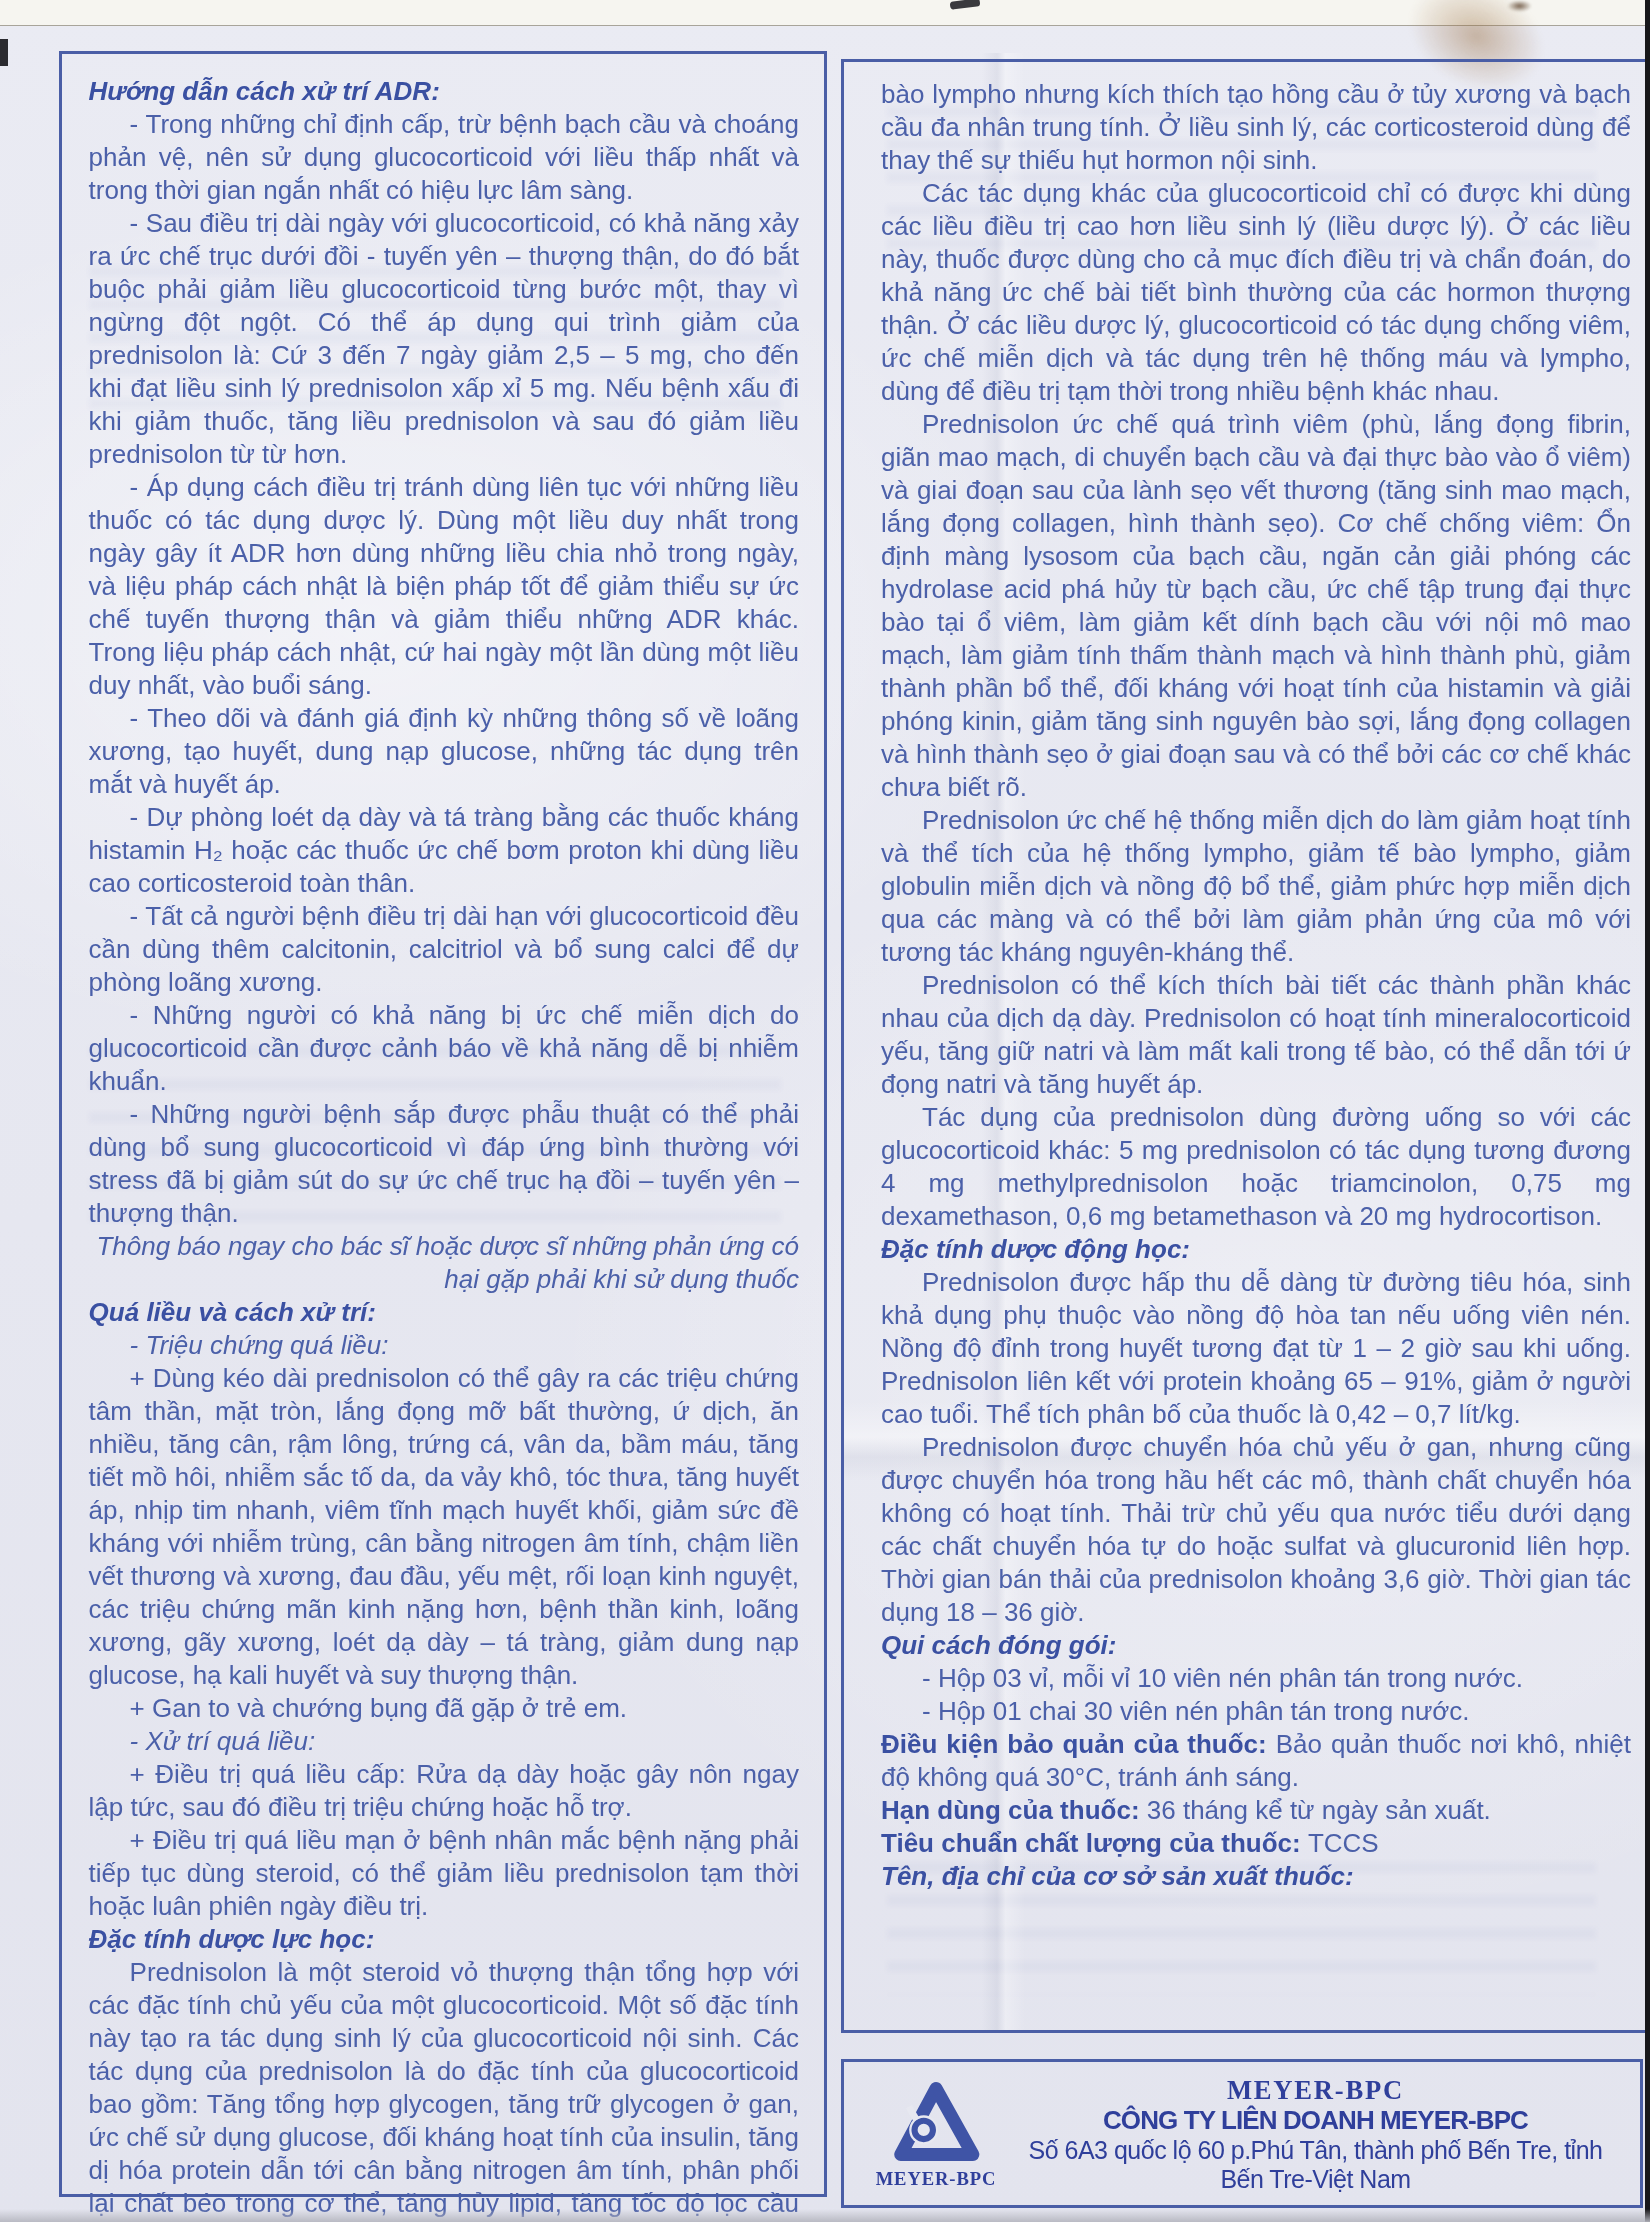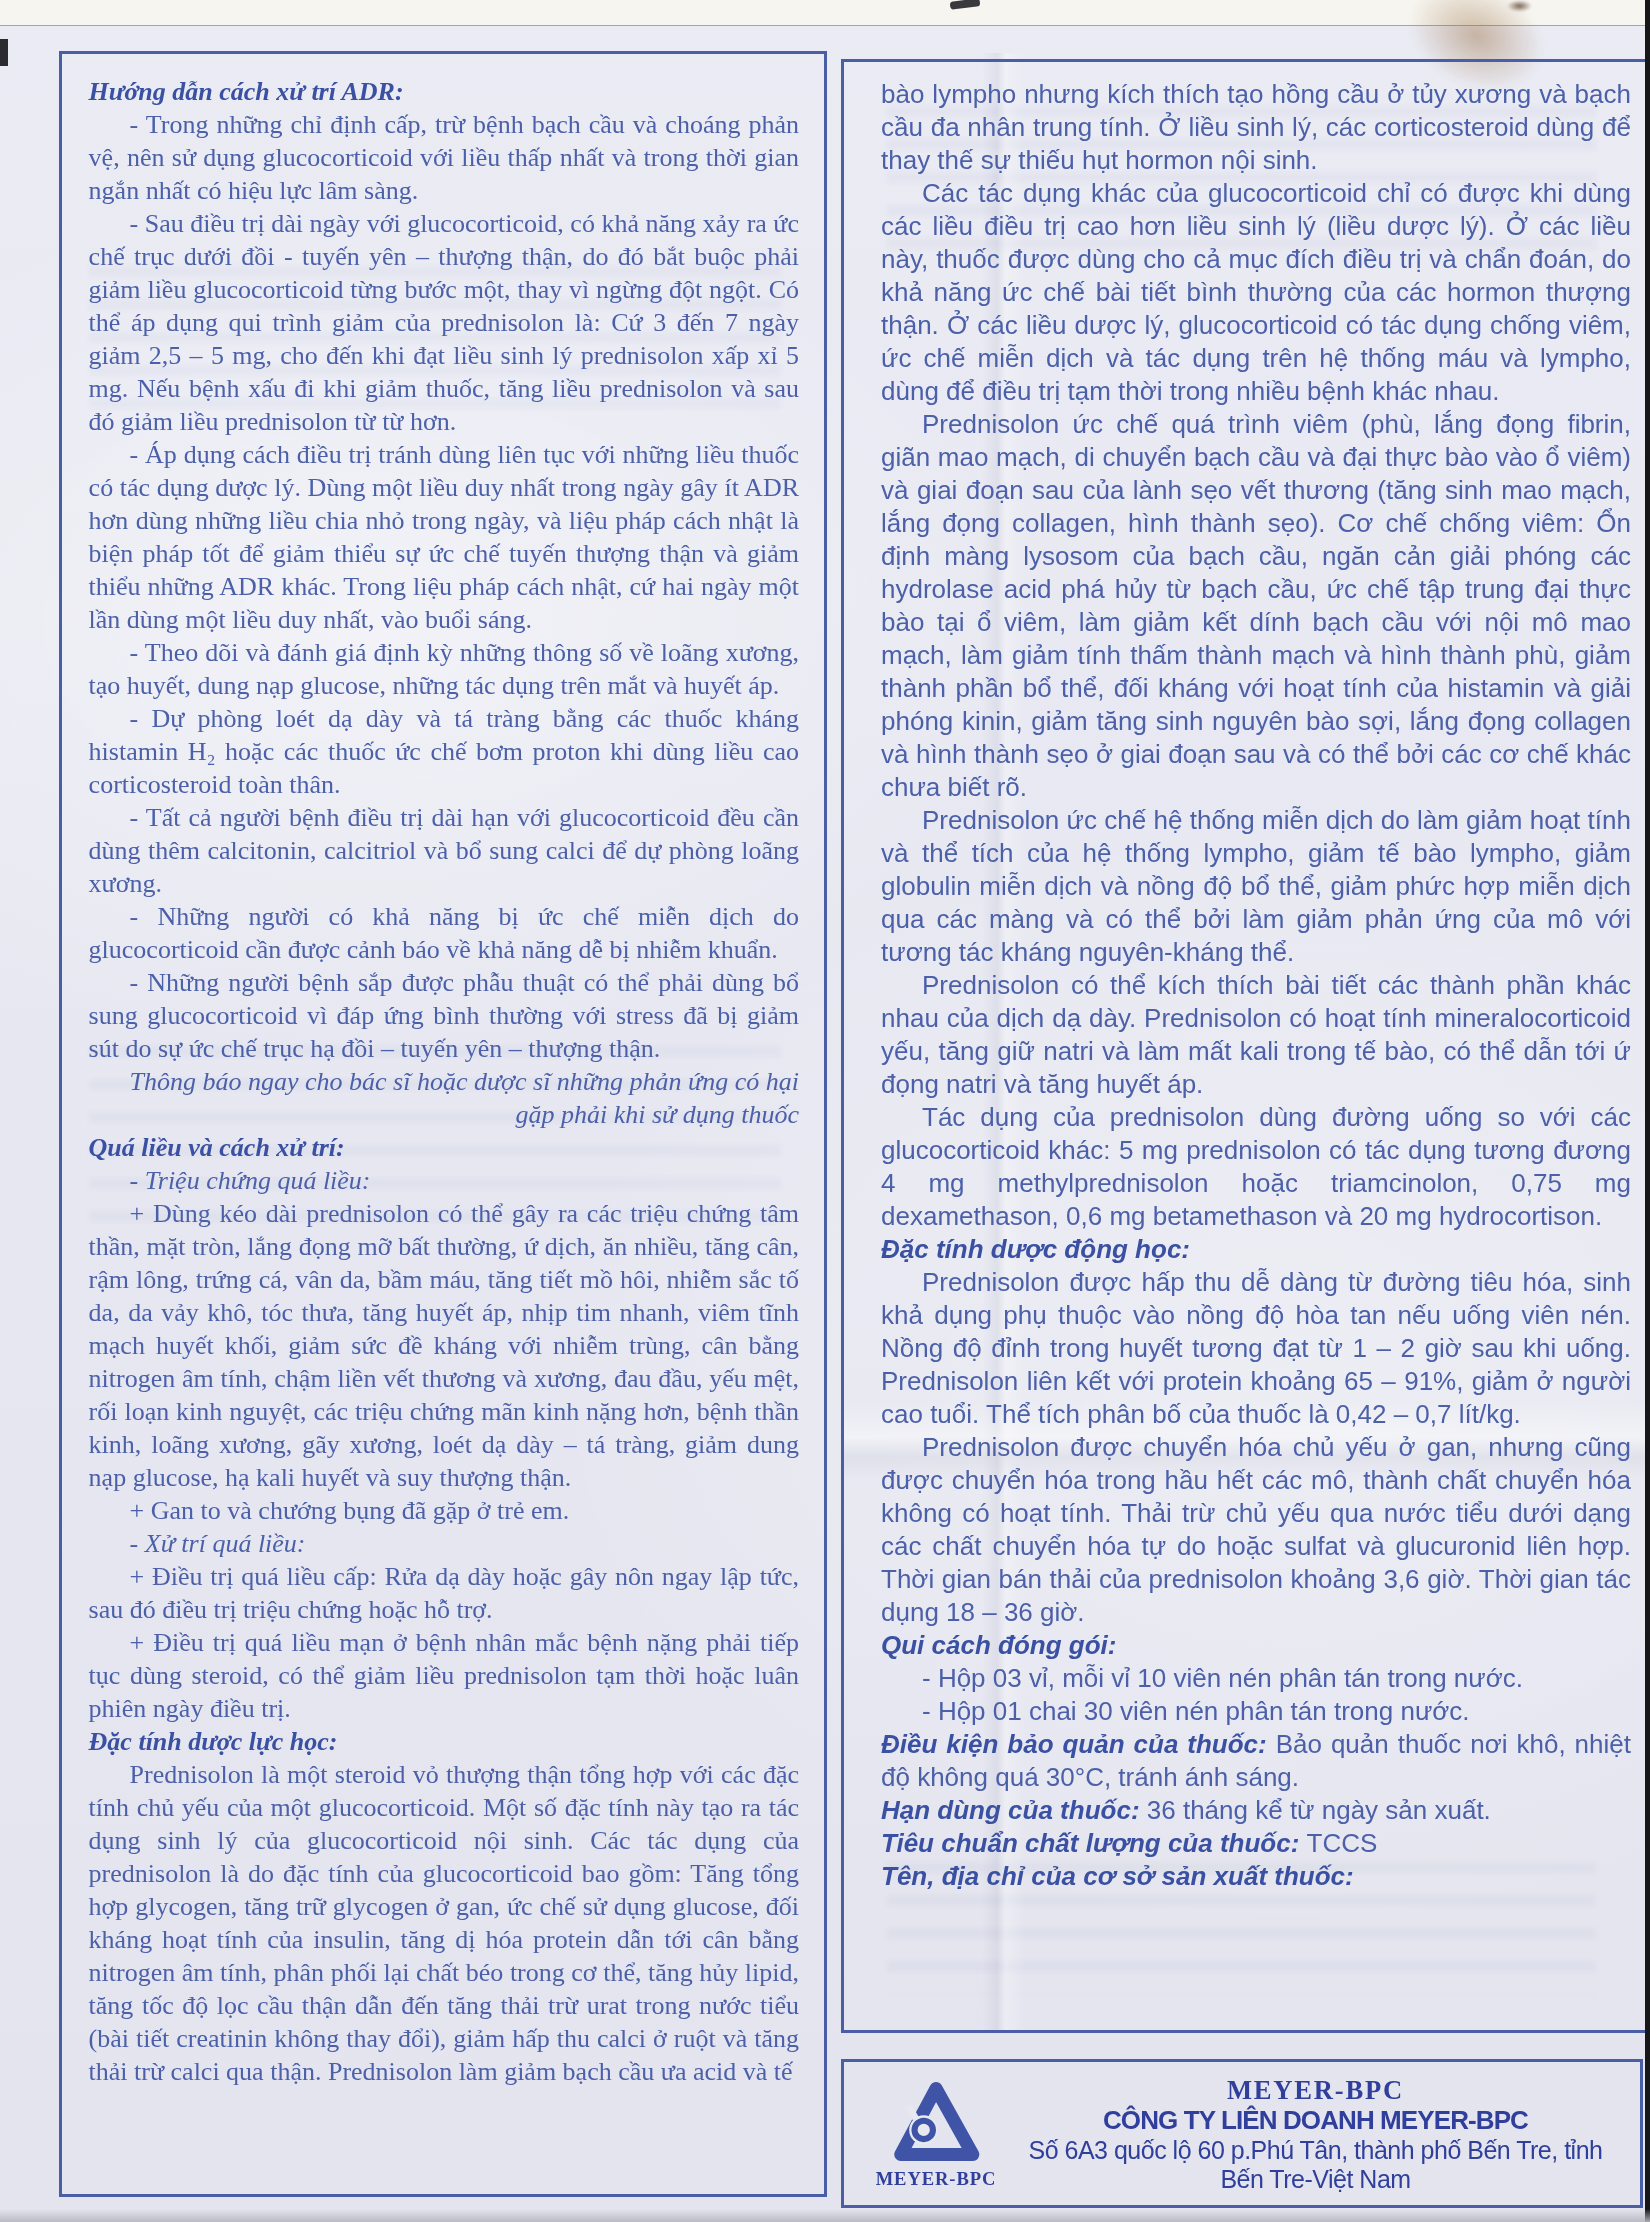--- a/index.html
+++ b/index.html
@@ -29,33 +29,33 @@
   .crease-h{position:absolute;left:841px;top:1401px;width:810px;height:80px;pointer-events:none;
     background:linear-gradient(180deg,rgba(0,0,0,0),rgba(255,255,255,.40) 45%,rgba(70,80,120,.06) 70%,rgba(0,0,0,0));}
   .ghost{position:absolute;pointer-events:none;filter:blur(2.7px);opacity:.40;
     background:repeating-linear-gradient(180deg,rgba(86,104,170,.12) 0 10.6px,rgba(86,104,170,0) 10.6px 33px);}
   .g1{left:89px;top:266px;width:692px;height:151px;}
   .g2{left:887px;top:106px;width:709px;height:160px;}
   .g3{left:89px;top:1046px;width:692px;height:177px;}
   .g4{left:887px;top:1862px;width:709px;height:133px;}
   
   .panel{position:absolute;border:3.5px solid #4a5ea6;box-sizing:border-box;}
-  .panel-left{left:59px;top:51px;width:768px;height:2146px;padding:21px 25px 16px 26.6px;font-family:Liberation Serif, serif;}
+  .panel-left{left:59px;top:51px;width:768px;height:2146px;padding:21px 25px 16px 26.6px;}
   .panel-right{left:841px;top:59px;width:825px;height:1974px;padding:16px 32px 16px 37px;}
   .panel-footer{left:841px;top:2059px;width:802px;height:149px;display:flex;align-items:center;padding:8.9px 16px 7px 21px;}
   
   .col-text{color:#4b60a9;font-size:26px;line-height:33px;}
   .para{margin:0;}
   .p-heading{font-weight:700;font-style:italic;color:#3a50a2;}
   .p-body{text-indent:41px;text-align:justify;}
   .p-flush{text-align:justify;}
   .p-italic{font-style:italic;text-indent:41px;}
   .p-notice{font-style:italic;text-align:right;}
   .p-kv{text-align:justify;}
-  .lead{font-weight:700;font-style:italic;color:#3a50a2;}
+  .lead{font-weight:700;color:#3a50a2;}
   
   .logo-wrap{width:142px;flex:0 0 auto;text-align:center;}
   .logo-word{font-family:"Liberation Serif", serif;font-weight:700;font-size:18.6px;letter-spacing:0.9px;color:#2f3f9b;margin-top:1.8px;}
   .footer-text{flex:1;text-align:center;color:#2f3f9b;}
   .brand{font-family:"Liberation Serif", serif;font-weight:700;font-size:26.6px;letter-spacing:1.8px;}
   .company{font-weight:700;font-size:26px;letter-spacing:-0.9px;line-height:1.08;}
   .address{font-size:25px;letter-spacing:-0.5px;margin-top:2.7px;}
 </style>
 </head>
 <body>

